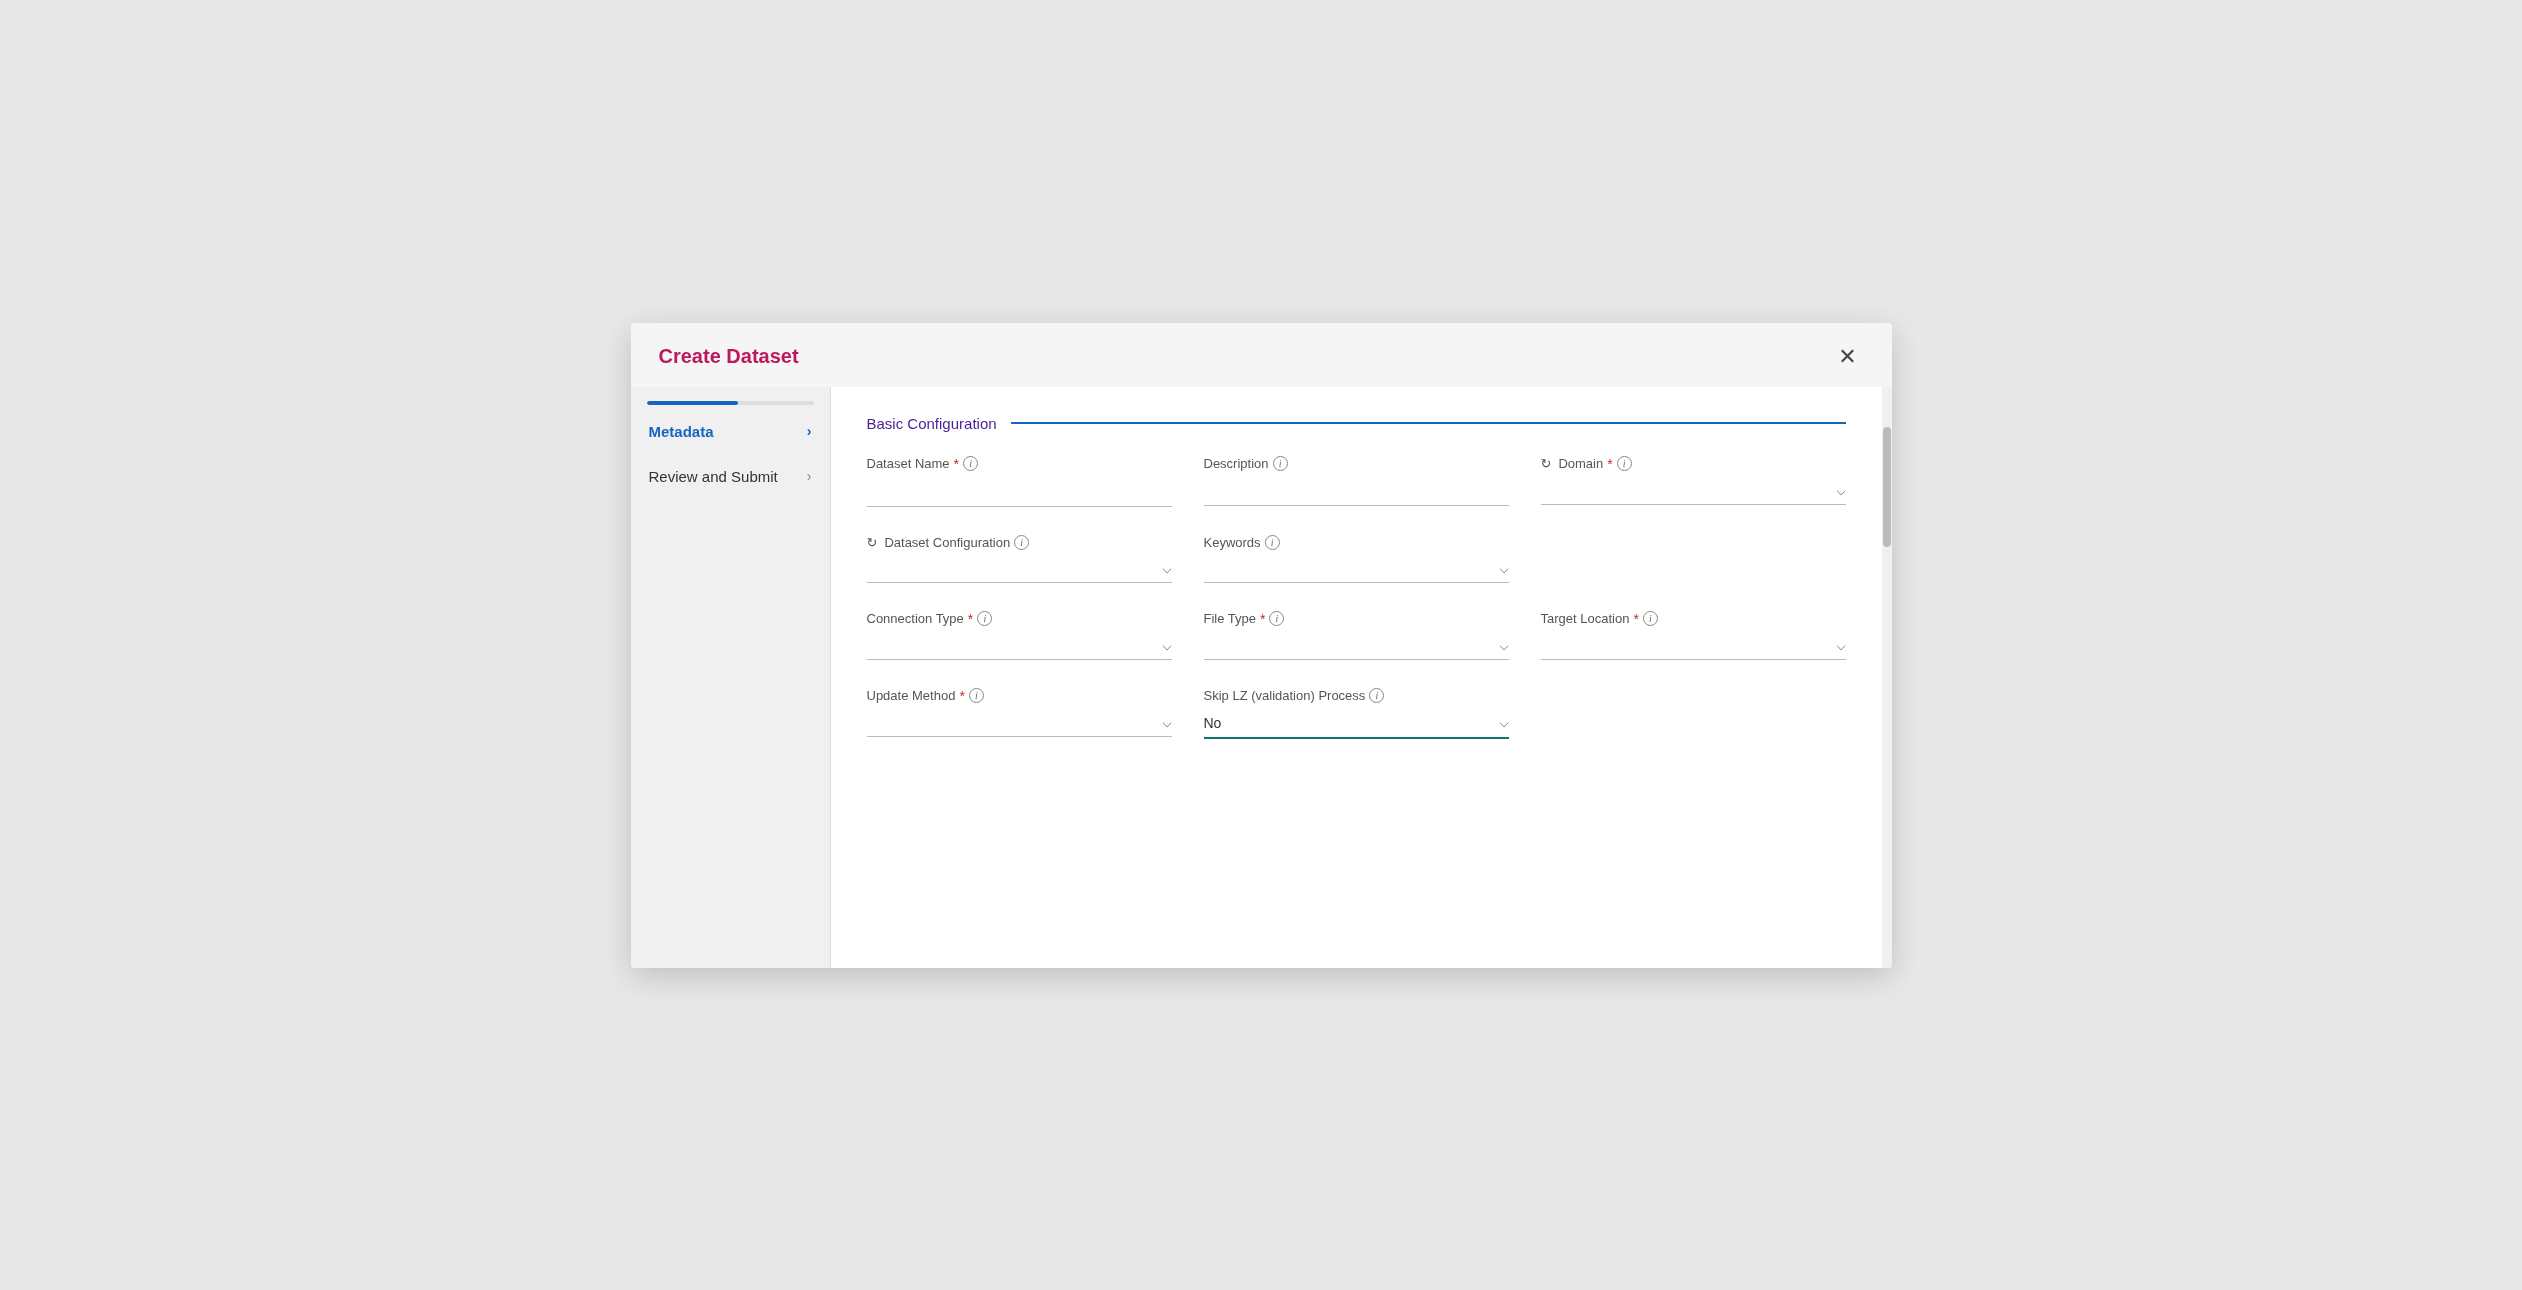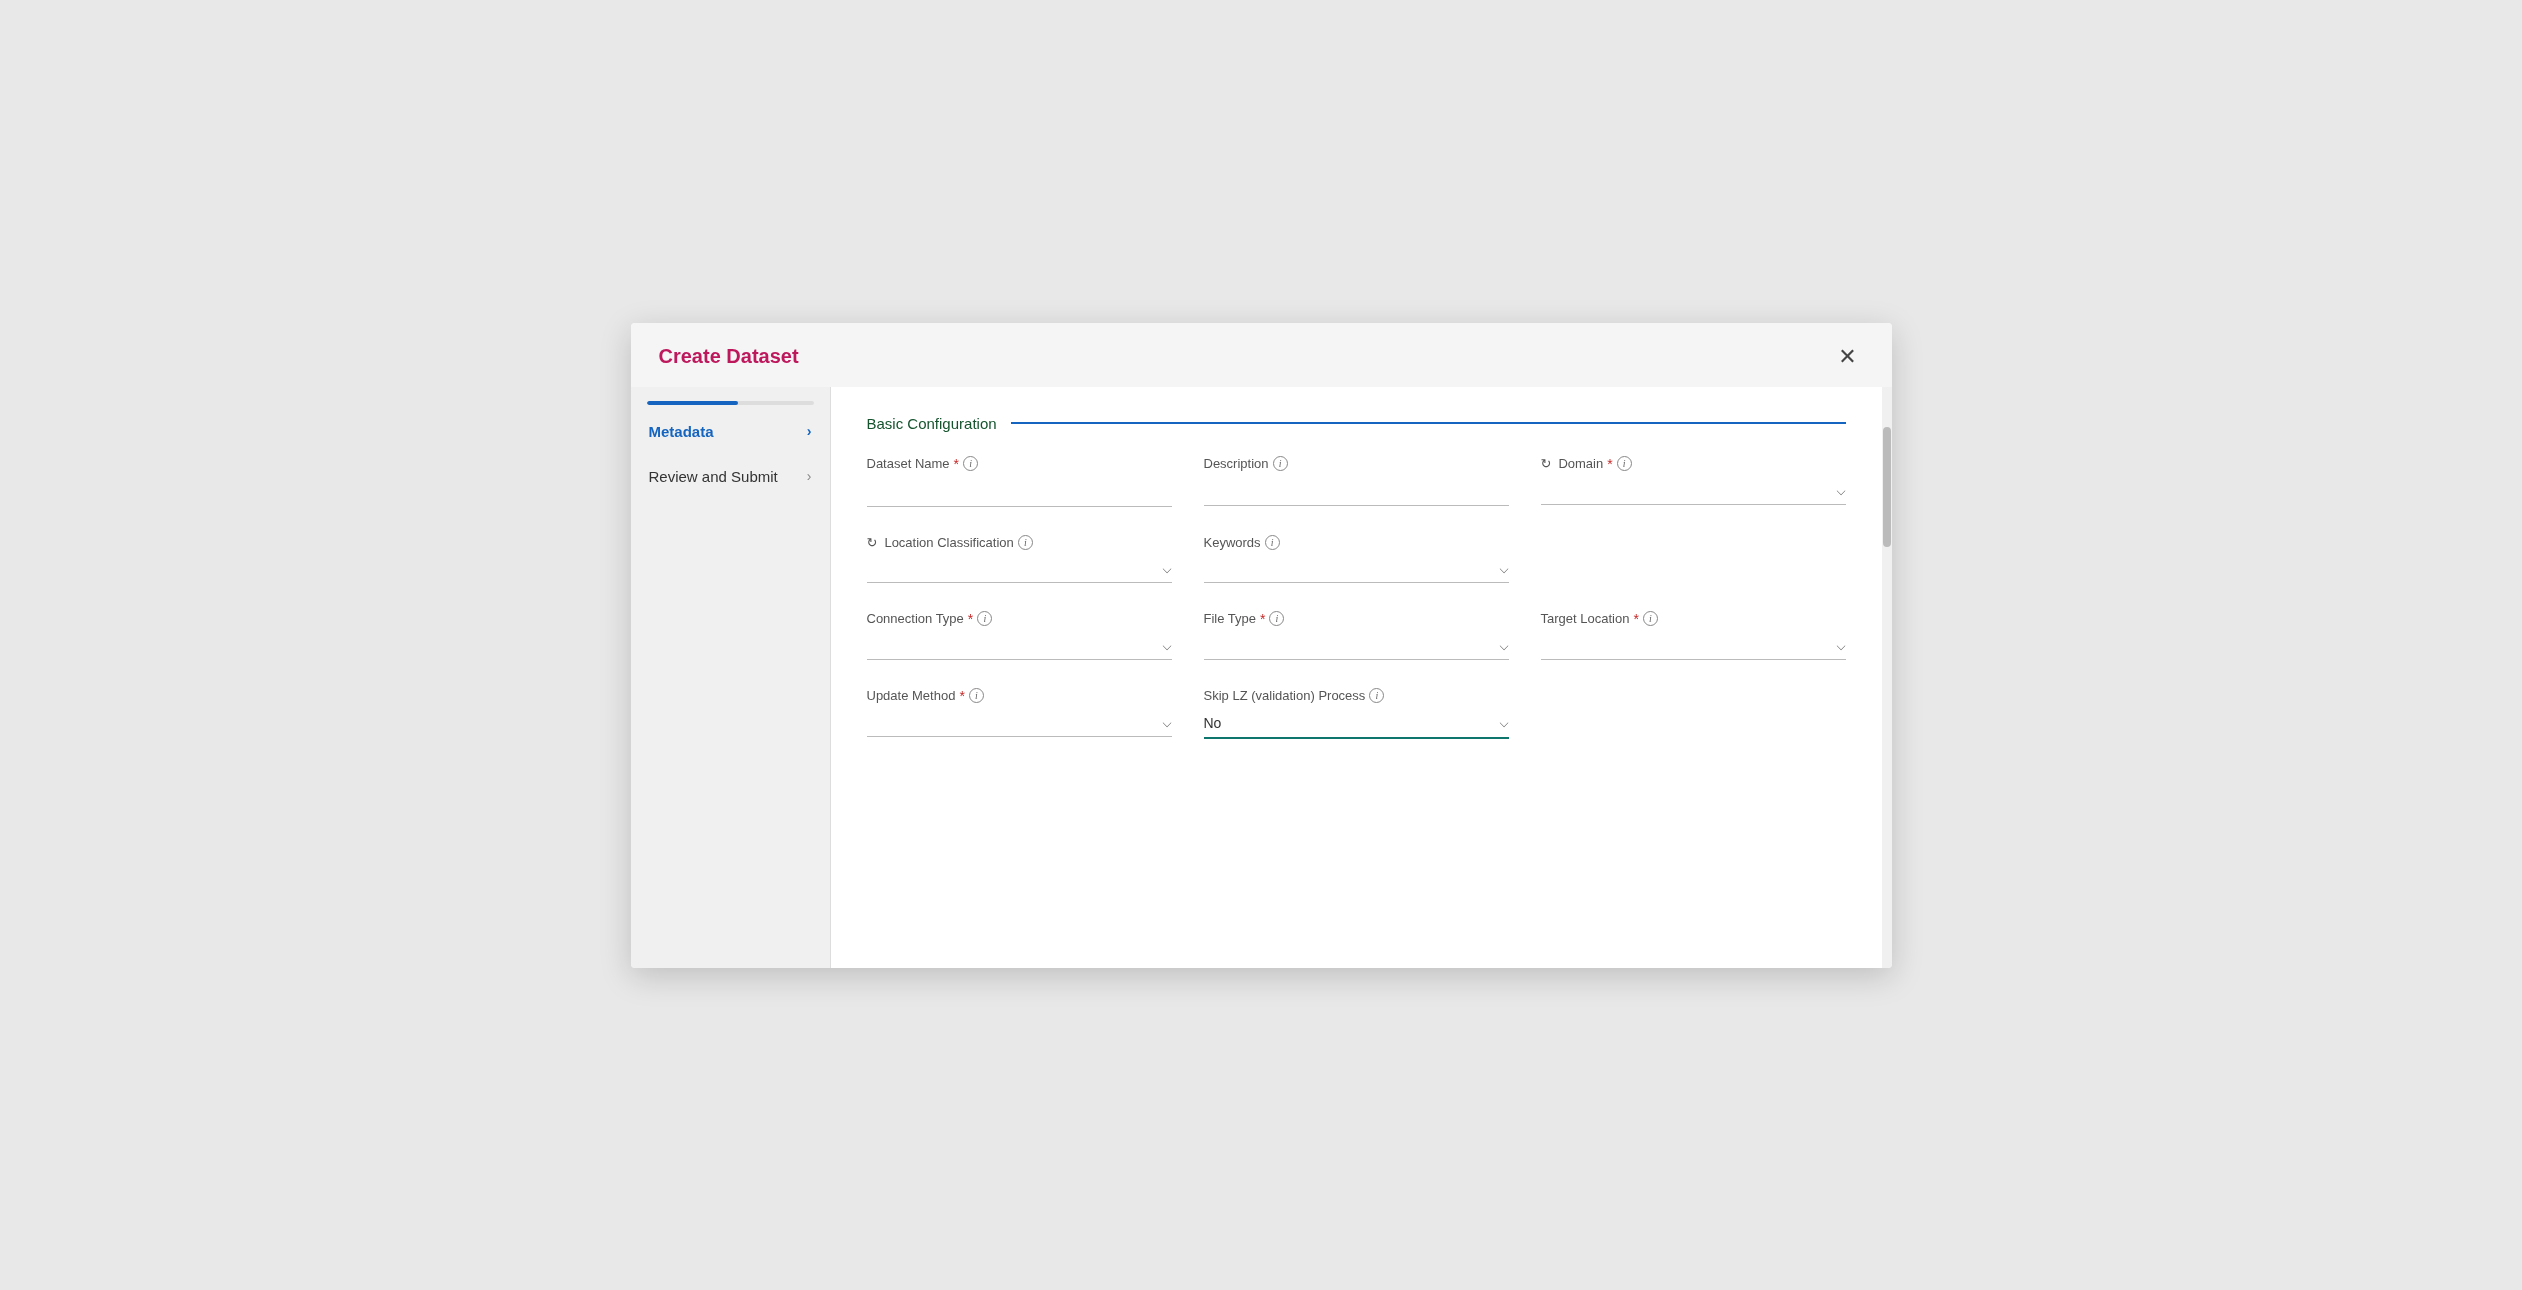--- a/index.html
+++ b/index.html
@@ -139,21 +139,21 @@
     
     .section-header {
       display: flex;
       align-items: center;
       margin-bottom: 24px;
       margin-top: 4px;
     }
     .section-title {
       font-size: 15px;
       font-weight: 500;
-      color: #14532d;
+      color: #4c1d95;
       white-space: nowrap;
       margin-right: 14px;
     }
     .section-line {
       flex: 1;
       height: 2px;
       background: #1565c0;
     }
     
     .form-row {
@@ -310,21 +310,21 @@
             <span class="chevron-down">⌵</span>
           </div>
         </div>
       </div>
 
       <div class="form-row section-gap">
 
         <div class="form-field">
           <div class="field-label">
             <span style="font-size:13px;color:#555;margin-right:3px;">↻</span>
-            <span>Location Classification</span>
+            <span>Dataset Configuration</span>
             <span class="info-icon">i</span>
           </div>
           <div class="field-select">
             <span class="select-label"></span>
             <span class="chevron-down">⌵</span>
           </div>
         </div>
 
         <div class="form-field">
           <div class="field-label">

